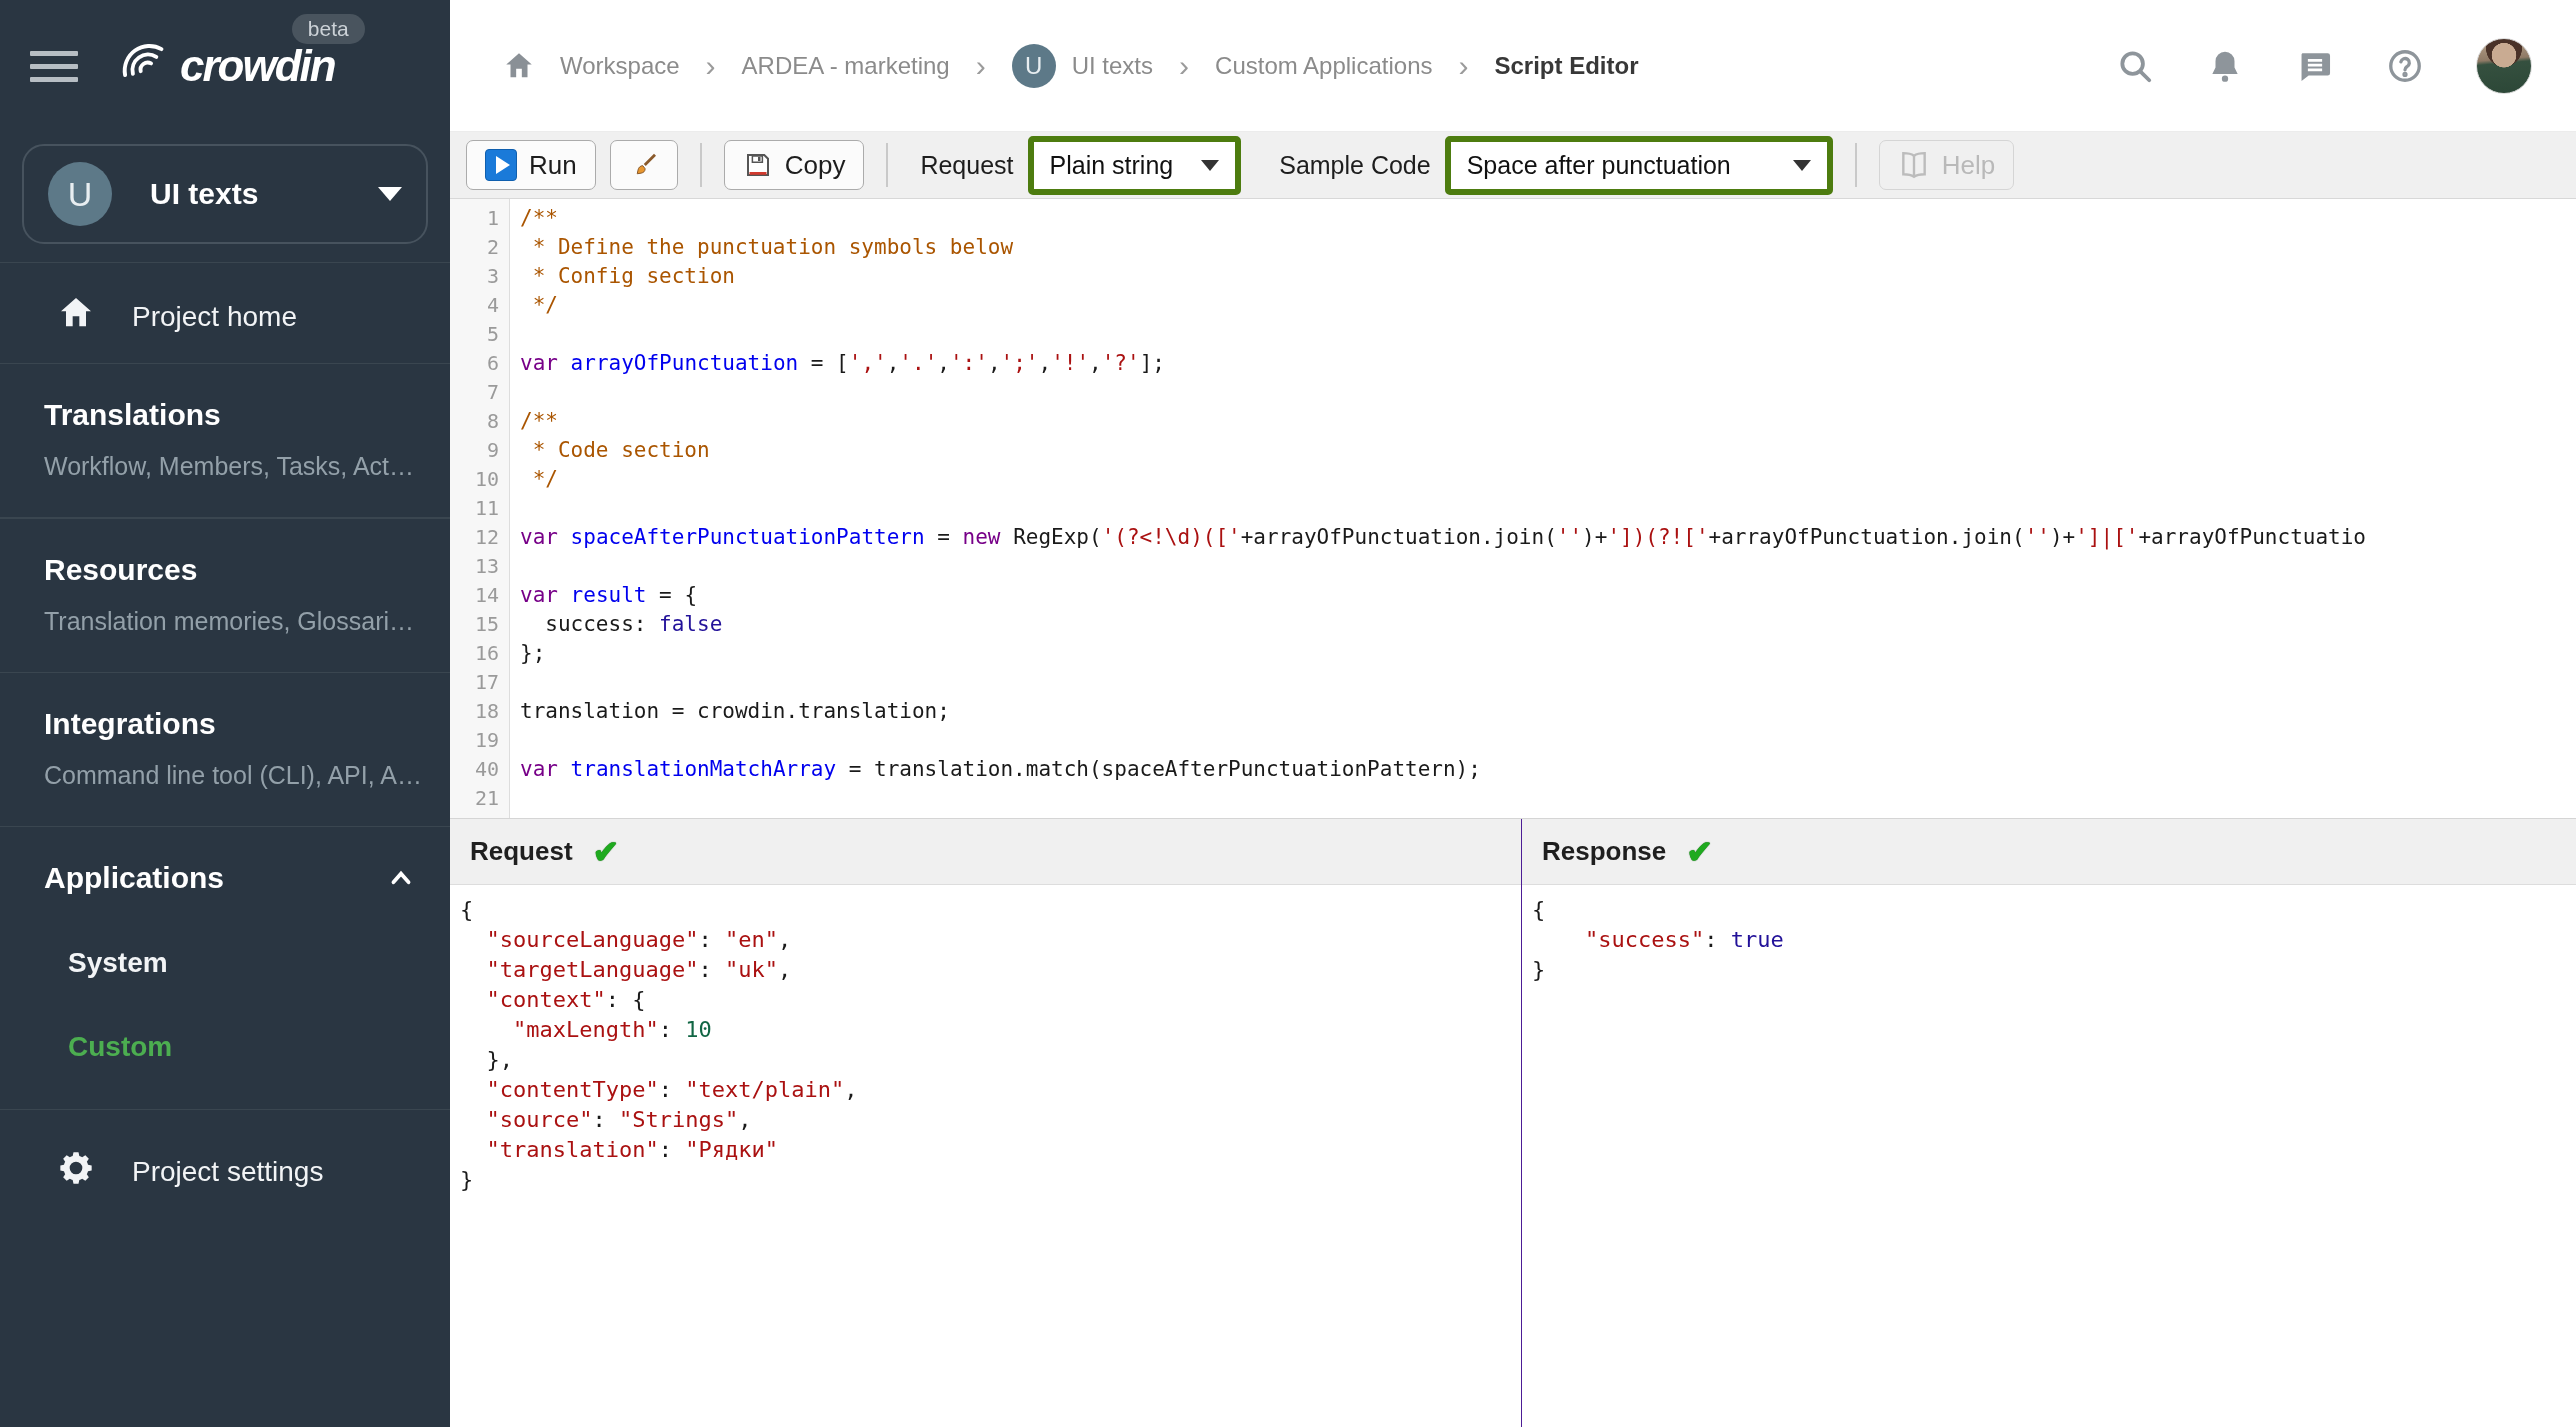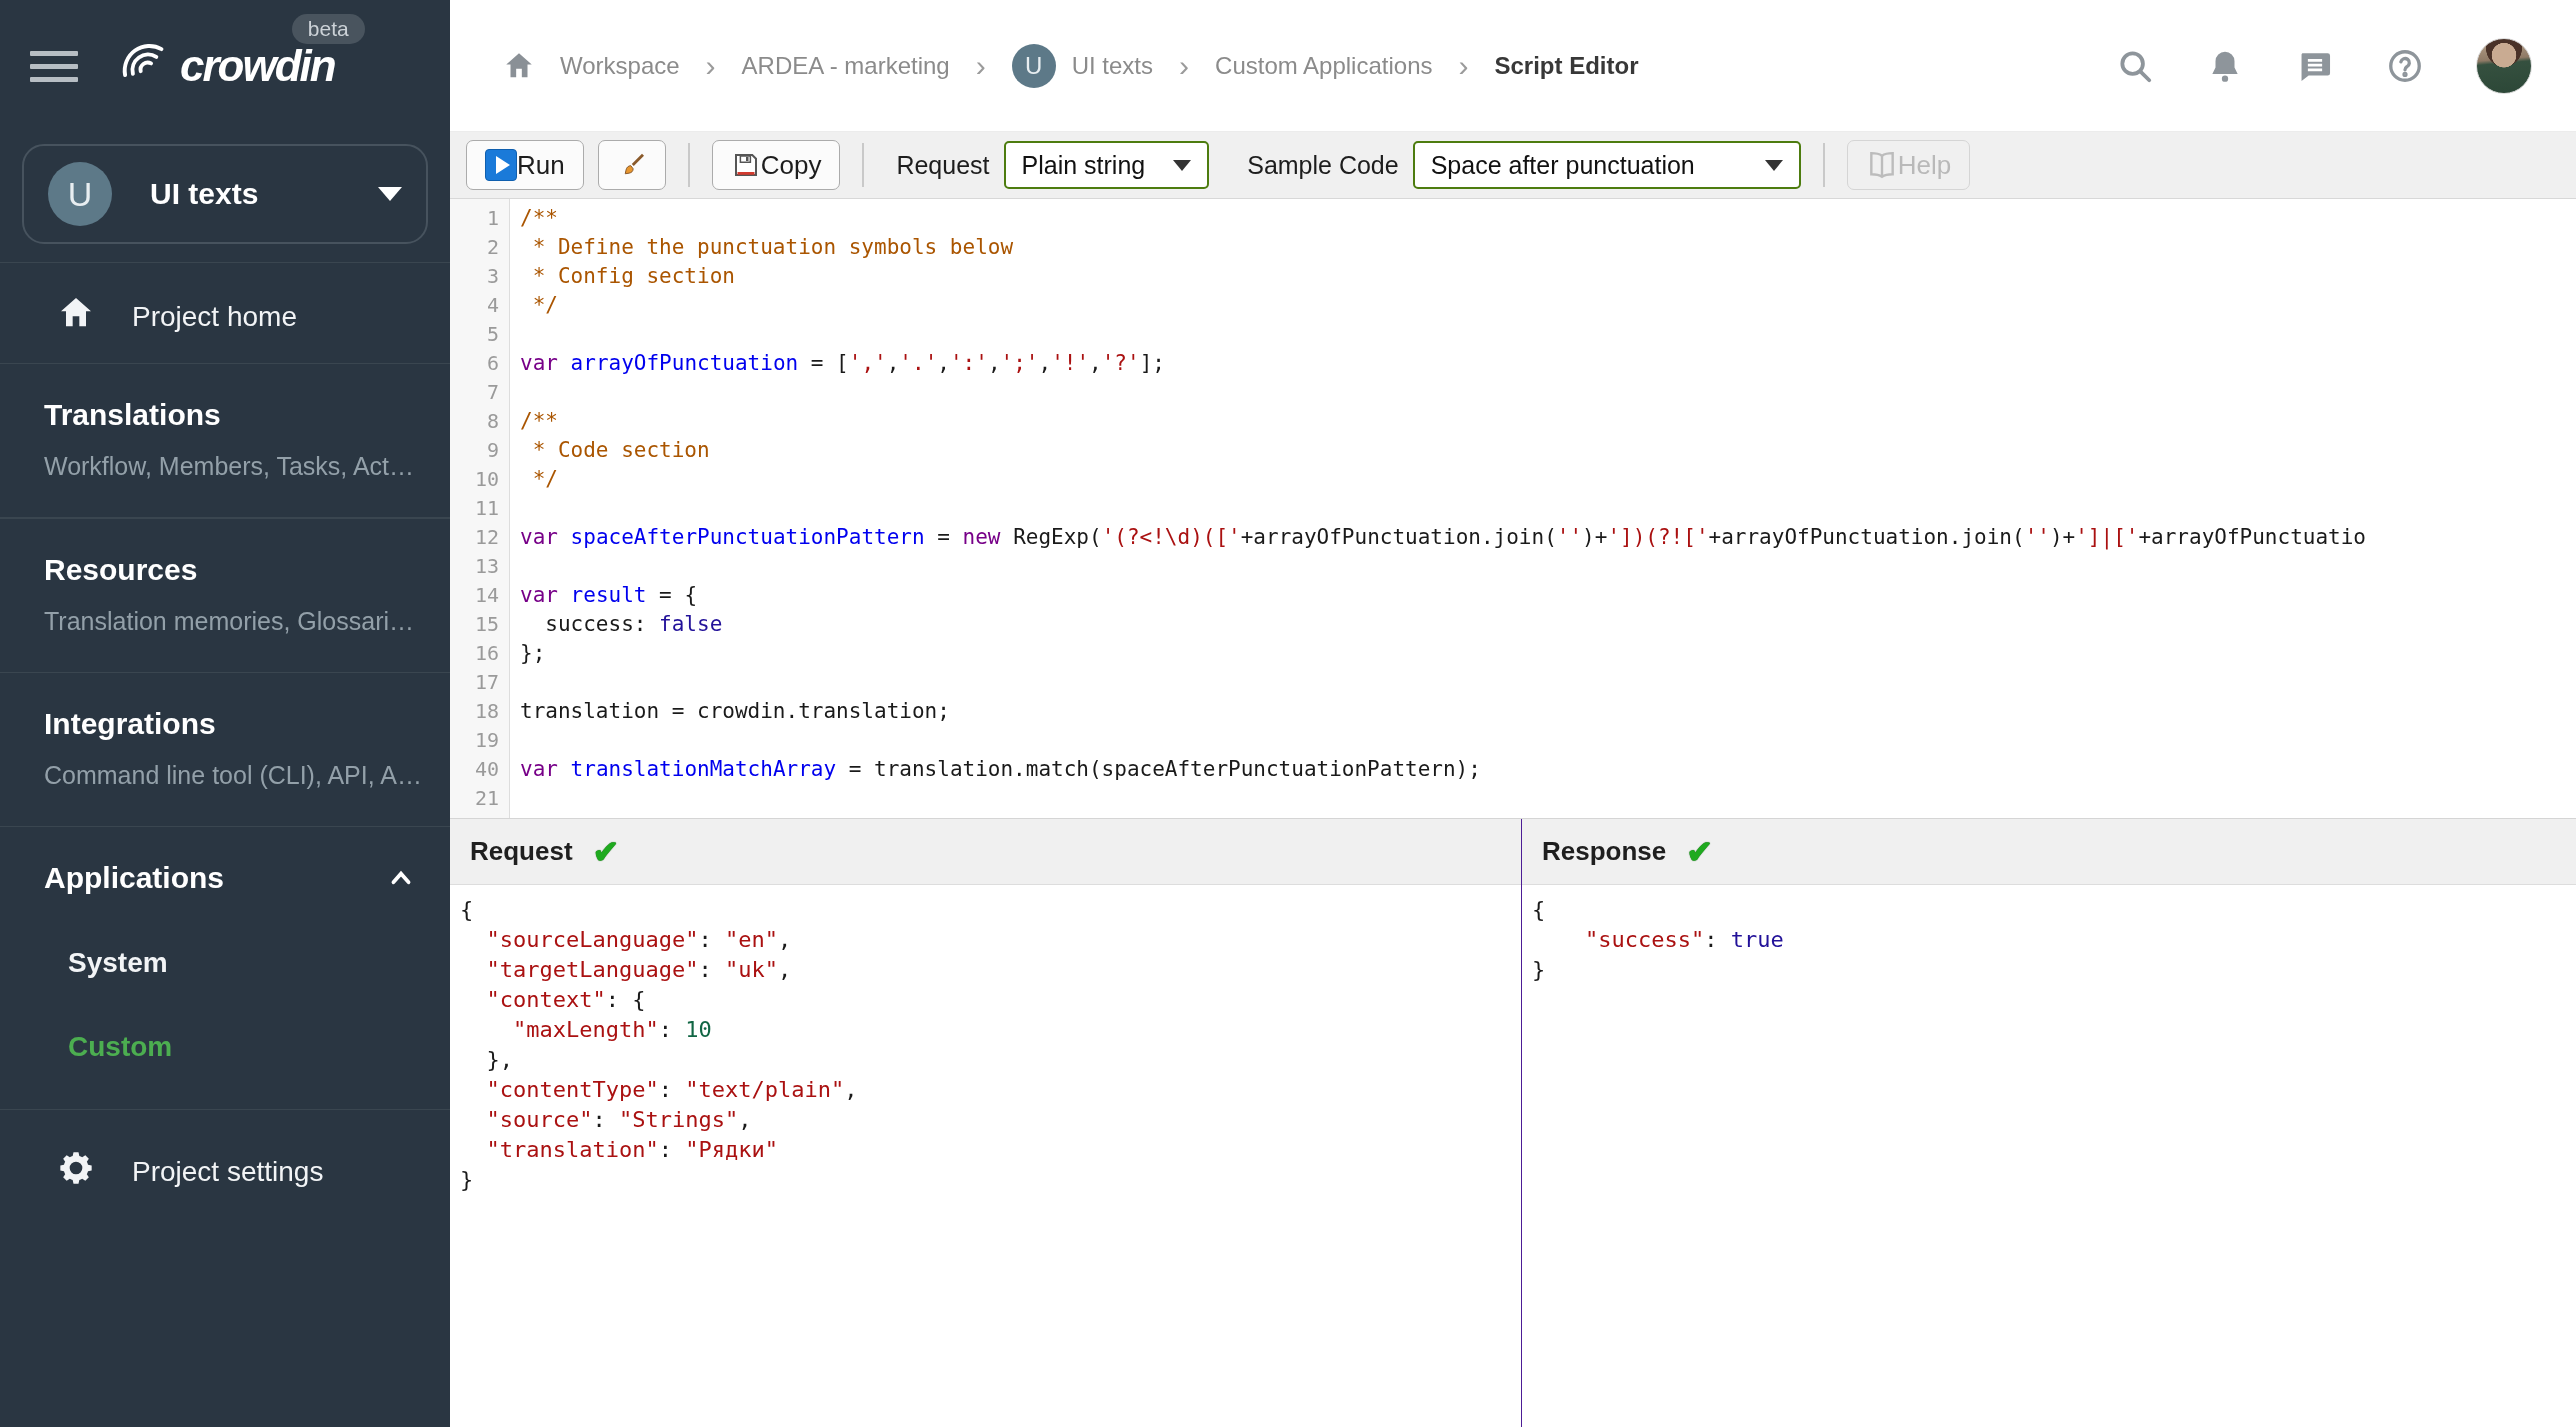--- a/index.html
+++ b/index.html
@@ -55,31 +55,31 @@
   .avatar-photo { width:56px; height:56px; border-radius:50%; cursor:pointer;
      background:
        radial-gradient(circle at 50% 30%, #c9ab92 0 26%, rgba(0,0,0,0) 27%),
        radial-gradient(circle at 50% 18%, #4a3228 0 34%, rgba(0,0,0,0) 35%),
        linear-gradient(175deg, #b9a48d 0%, #8f7a66 38%, #35503f 45%, #2c4737 100%);
      border:1px solid #ddd; }
 
   
   .toolbar { height:67px; background:#f0f0f0; border-bottom:1px solid #d8d8d8;
              display:flex; align-items:center; padding:0 16px; gap:14px; }
-  .tbtn { display:flex; align-items:center; background:#fbfbfb; border:1px solid #ababab;
+  .tbtn { display:flex; align-items:center; gap:12px; background:#fbfbfb; border:1px solid #ababab;
           border-radius:7px; height:50px; padding:0 18px; font-size:26px; color:#1d1d1d; cursor:pointer; }
   .tbtn.disabled { background:transparent; border-color:#d5d5d5; color:#b9b9b9; cursor:default; }
   .run-glyph { width:32px; height:32px; background:#1a7ad9; border:1px solid #0f5fae; border-radius:4px;
                display:flex; align-items:center; justify-content:center; }
   .run-glyph i { display:block; width:0; height:0; border-top:9px solid transparent;
                  border-bottom:9px solid transparent; border-left:14px solid #fff; margin-left:3px; }
   .tb-sep { width:2px; height:44px; background:#c9c9c9; margin:0 8px; }
   .tb-label { font-size:25px; color:#1d1d1d; margin-left:10px; }
   .tb-select { display:flex; align-items:center; justify-content:space-between; background:#fff;
-               border:2px solid #4d7c0f; border-radius:5px; height:48px; padding:0 16px; gap:28px;
+               border:6px solid #4d7c0f; border-radius:5px; height:59px; padding:0 16px; gap:28px;
                font-size:25px; color:#111; cursor:pointer; }
   .tb-select .sel-caret { width:0; height:0; border-left:9px solid transparent; border-right:9px solid transparent;
                           border-top:11px solid #333; }
   .sel-plain { min-width:199px; }
   .sel-sample { min-width:388px; }
 
   
   .editor { flex:1; display:flex; background:#fff; overflow:hidden; position:relative; }
   .gutter { width:60px; min-width:60px; background:#f7f7f7; border-right:1px solid #ddd;
             padding-top:5px; text-align:right; }

